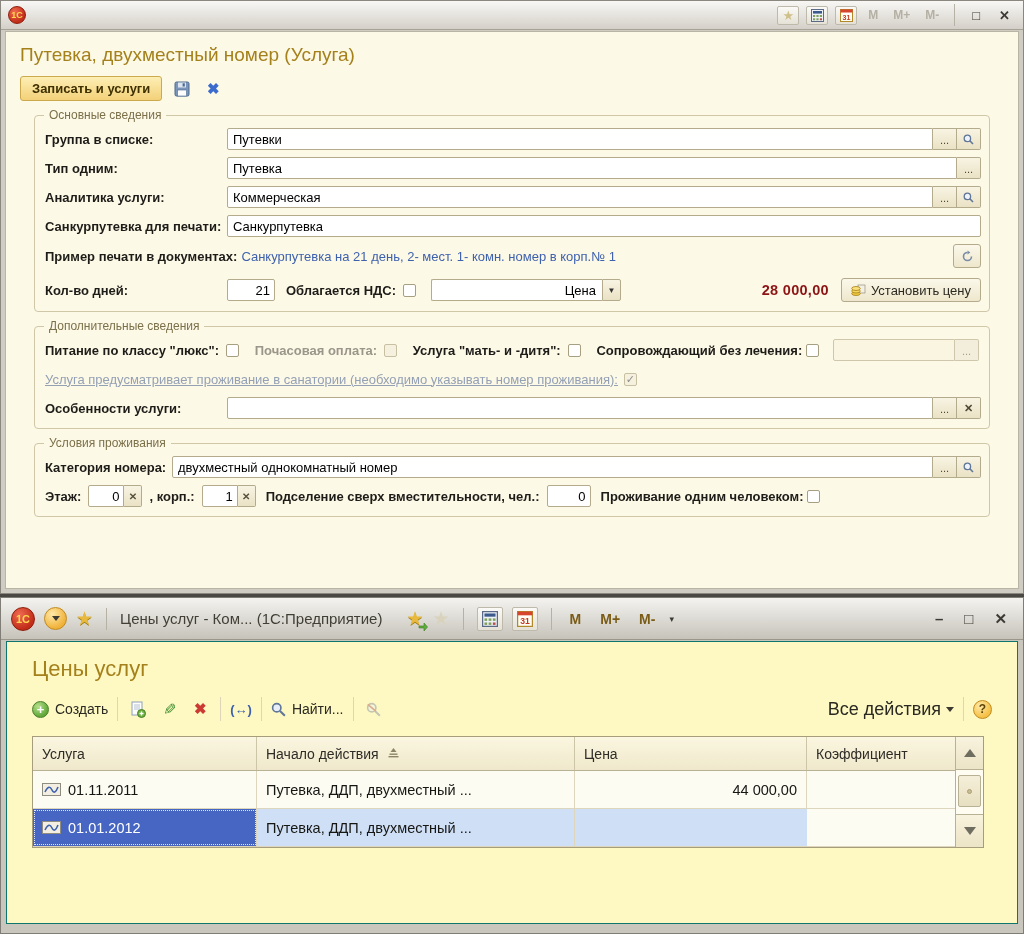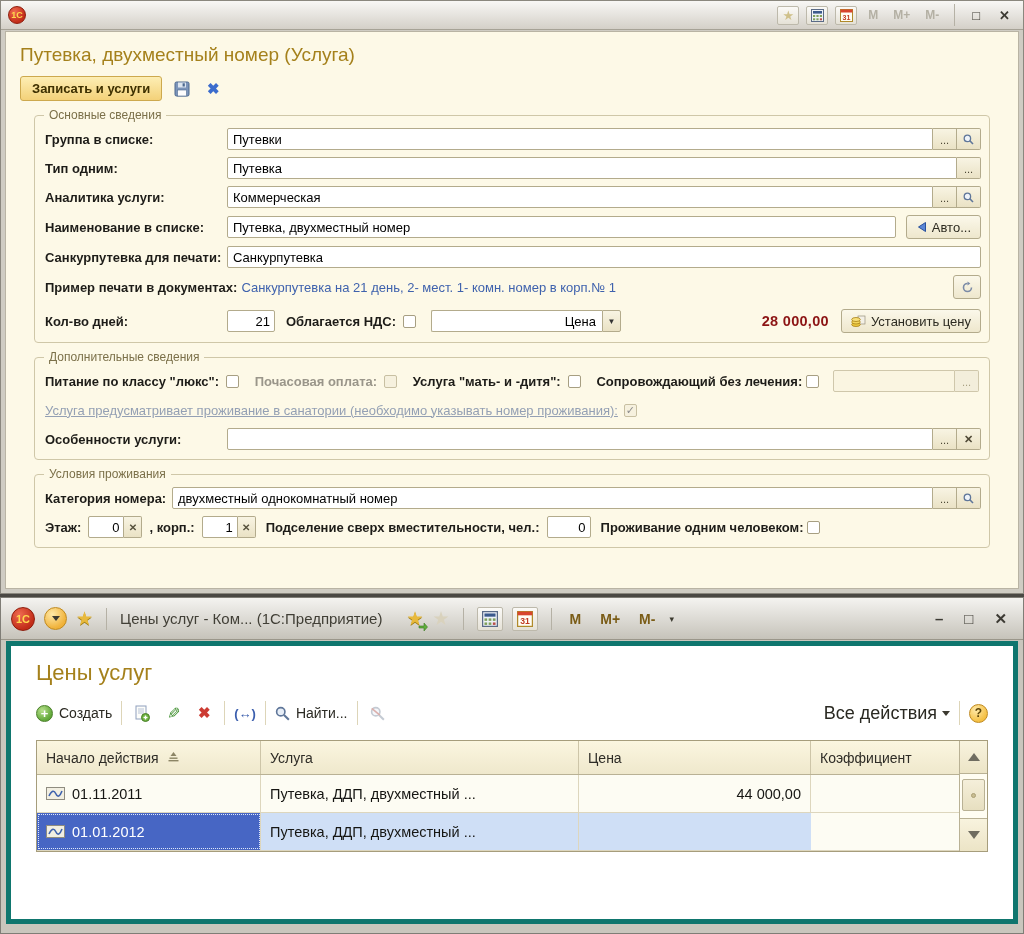--- a/index.html
+++ b/index.html
@@ -86,22 +86,22 @@
   .tb2 { height:42px; background:linear-gradient(#f4f3f0,#c6c3ba); display:flex; align-items:center;
          padding:0 10px; gap:9px; border-bottom:1px solid #9a968a; }
   .logo1c.big { width:24px; height:24px; font-size:11px; }
   .orange-drop { width:23px; height:23px; border-radius:50%; background:radial-gradient(circle at 35% 30%, #ffe9a8, #f0b23a 70%);
                  border:1px solid #c08a1f; display:flex; align-items:center; justify-content:center;
                  color:#6b4b08; font-size:9px; }
   .tb2-star { color:#e8b93c; font-size:19px; line-height:1; text-shadow:0 1px 0 #9c7c14; }
   .tb2-star.dim { color:#d9d2bd; text-shadow:none; }
   .tb2-title { font-size:15px; color:#413f36; }
   .tb2 .wctl { font-size:15px; }
-  .win-bot-body { position:absolute; top:43px; left:5px; right:5px; bottom:9px; background:#ffffff;
-                  border:5px solid #0f766e; }
+  .win-bot-body { position:absolute; top:43px; left:5px; right:5px; bottom:9px; background:#fef9c3;
+                  border:1px solid #0f766e; }
   .list-title { font-size:22px; color:#a5811c; margin:14px 0 10px 25px; }
   .toolbar { display:flex; align-items:center; gap:9px; padding:0 25px; height:34px; }
   .tool-sep { width:1px; height:24px; background:#ddd5b8; }
   .green-plus { width:17px; height:17px; border-radius:50%; background:radial-gradient(circle at 35% 30%, #b8e08c, #61a839 70%);
                 border:1px solid #4a7f2a; color:#fff; font-weight:bold; font-size:13px; line-height:15px;
                 text-align:center; }
   .tool-label { font-size:14px; color:#2a2922; }
   .pencil { color:#3f8f2f; font-size:16px; transform:scaleX(-1); display:inline-block; }
   .red-x { color:#cc3b33; font-weight:bold; font-size:15px; }
   .interval { color:#3c5fae; font-weight:bold; font-size:13px; }
@@ -230,32 +230,20 @@
             <span class="cbtn">...</span>
             <span class="cbtn mid">
                 <svg width="11" height="11" viewBox="0 0 11 11">
                   <circle cx="4.4" cy="4.4" r="3.2" fill="#eef3f9" stroke="#5f7699" stroke-width="1.3"></circle>
                   <line x1="6.8" y1="6.8" x2="10" y2="10" stroke="#5f7699" stroke-width="1.6"></line>
                 </svg>
               </span>
           </span>
         </div>
 
-        <div class="frow">
-          <span class="flabel">Наименование в списке:</span>
-          <span class="ctrl" style="margin-right:10px;">
-            <input class="solo" value="Путевка, двухместный номер" style="">
-          </span>
-          <button class="btn-soft">
-            <svg width="11" height="12" viewBox="0 0 11 12">
-                <path d="M9.5 1.5 L2.5 6 L9.5 10.5 Z" fill="#5b86d6" stroke="#28509c" stroke-width="1"></path>
-              </svg>
-            <span>Авто...</span>
-          </button>
-        </div>
 
         <div class="frow">
           <span class="flabel">Санкурпутевка для печати:</span>
           <span class="ctrl">
             <input class="solo" value="Санкурпутевка" style="">
           </span>
         </div>
 
         <div class="frow">
           <span class="flabel" style="width:auto;margin-right:4px;">Пример печати в документах:</span>
@@ -472,30 +460,30 @@
           <span class="dd-tri"></span>
         </span>
         <span class="tool-sep"></span>
         <span class="help-circle">?</span>
       </div>
 
       <div class="table">
         <div class="tleft">
           <div class="thead">
             <span class="th">
+                <span>Услуга</span>
+              </span>
+            <span class="th">
               <span>Начало действия</span>
               <svg width="13" height="11" viewBox="0 0 13 11">
                   <path d="M6.5 0 L9.5 4 L3.5 4 Z" fill="#8c8565"></path>
                   <rect x="2.5" y="5.5" width="8" height="1.4" fill="#8c8565"></rect>
                   <rect x="1.5" y="8" width="10" height="1.4" fill="#8c8565"></rect>
                 </svg>
             </span>
-            <span class="th">
-                <span>Услуга</span>
-              </span>
             <span class="th">
                 <span>Цена</span>
               </span>
             <span class="th">
                 <span>Коэффициент</span>
               </span>
           </div>
 
           <div class="trow">
             <span class="td">

